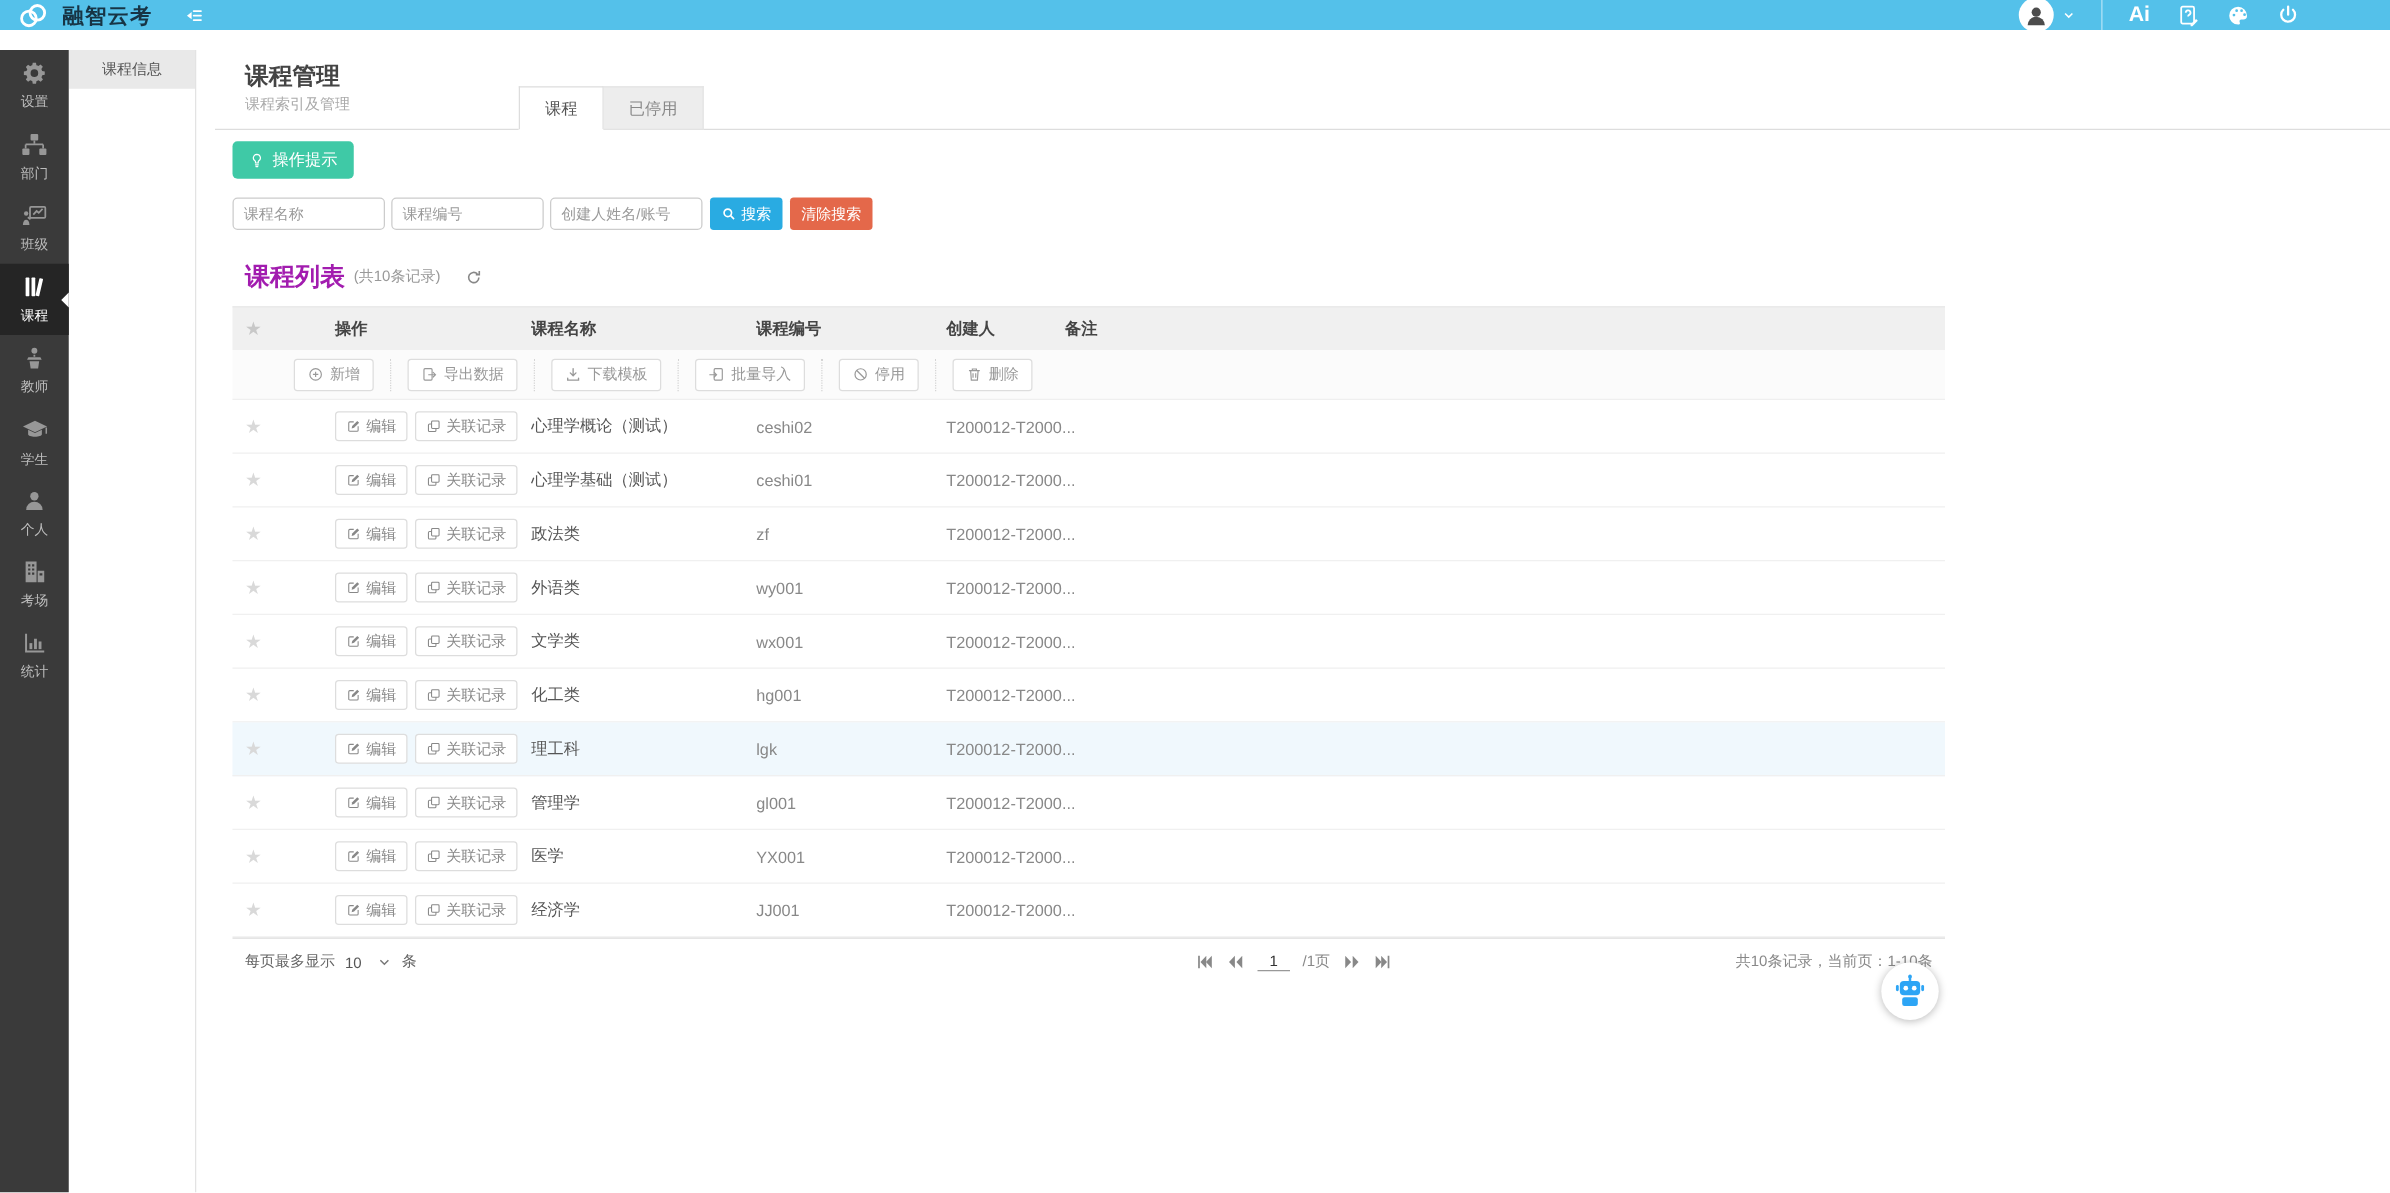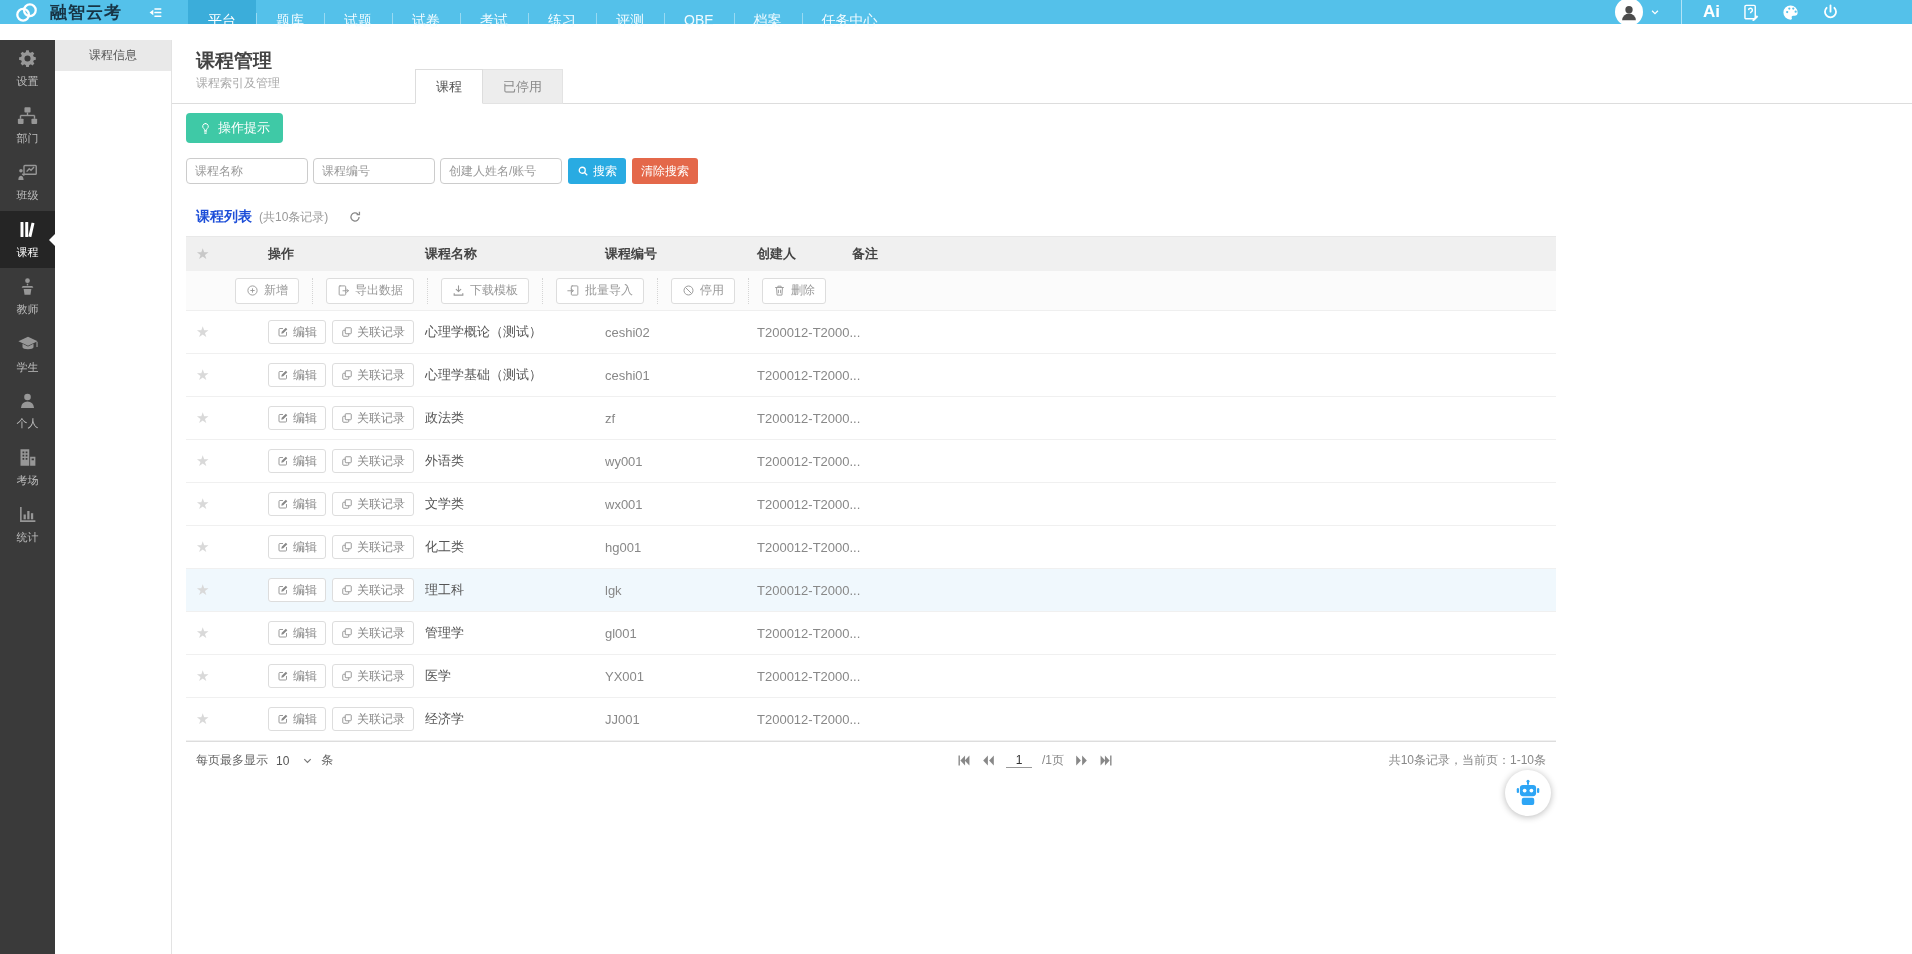--- a/index.html
+++ b/index.html
@@ -25,21 +25,21 @@
 
   
   .sidebar { position:absolute; top:40px; left:0; width:55px; bottom:0; background:#3a3a3a; z-index:10; }
   .side-item { height:57px; display:flex; flex-direction:column; align-items:center; justify-content:center; gap:5px; color:#979797; cursor:pointer; position:relative; }
   .side-item .slbl { font-size:11px; color:#bdbdbd; }
   .side-item.active { background:#252525; color:#fff; }
   .side-item.active .slbl { color:#fff; }
   .side-item.active::after { content:""; position:absolute; right:0; top:50%; margin-top:-6px; border:6px solid transparent; border-right-color:#fff; }
 
   
-  .subbar { position:absolute; top:40px; left:55px; width:117px; bottom:0; background:#fff; border-right:1px solid #e3e3e3; z-index:5; }
+  .subbar { position:absolute; top:40px; left:55px; width:102px; bottom:0; background:#fff; border-right:1px solid #e3e3e3; z-index:5; }
   .subbar-item { height:31px; background:#e9e9e9; display:flex; align-items:center; justify-content:center; font-size:12px; color:#555; cursor:pointer; }
 
   
   .main { position:absolute; top:40px; left:172px; right:0; bottom:0; background:#fff; }
   .page-head { position:relative; height:64px; border-bottom:1px solid #ddd; }
   .page-title { position:absolute; left:24px; top:8px; font-size:19px; font-weight:bold; color:#444; }
   .page-sub { position:absolute; left:24px; top:35px; font-size:12px; color:#aaa;text-align:right; }
   .tabs { position:absolute; left:243px; bottom:-1px; display:flex; }
   .tab { height:35px; line-height:34px; padding:0 20px; font-size:13px; cursor:pointer; }
   .tab.active { background:#fff; border:1px solid #ddd; border-bottom:1px solid #fff; color:#555; }
@@ -47,21 +47,21 @@
 
   .tips-btn { margin:9px 0 0 14px; height:30px; padding:0 13px; background:#3fc9a6; color:#fff; border:none; border-radius:4px; font-size:13px; display:inline-flex; align-items:center; gap:6px; cursor:pointer; }
 
   .search-row { margin:15px 0 0 14px; display:flex; align-items:center; }
   .s-input { width:122px; height:26px; border:1px solid #ccc; border-radius:4px; padding:0 8px; font-size:12px; color:#333; margin-right:5px; outline:none; }
   .s-input::placeholder { color:#999; }
   .btn-search { height:26px; padding:0 9px; background:#29abe2; border:none; border-radius:3px; color:#fff; font-size:12px; display:inline-flex; align-items:center; gap:4px; cursor:pointer; margin-left:1px; }
   .btn-clear { height:26px; padding:0 9px; background:#e4684a; border:none; border-radius:3px; color:#fff; font-size:12px; display:inline-flex; align-items:center; cursor:pointer; margin-left:6px; }
 
   .list-head { margin:24px 0 0 24px; display:flex; align-items:center; gap:7px; }
-  .list-title { font-size:14px; font-weight:bold; color:#1d4ed8;text-align:right; }
+  .list-title { font-size:20px; font-weight:bold; color:#a21caf;text-align:right; }
   .list-count { font-size:12px; color:#999; }
   .refresh-btn { color:#888; margin-left:13px; cursor:pointer; background:none; border:none; }
 
   .table { margin:10px 0 0 14px; width:1370px; font-size:13px; }
   .grid-cols { display:grid; grid-template-columns:82px 157px 180px 152px 95px auto; align-items:center; }
   .thead { height:35px; background:#f0f0f0; color:#444; font-weight:bold; border-top:1px solid #e8e8e8; }
   .h-star,.c-star { padding-left:10px; font-size:15px; }
   .h-star { color:#c8c8c8; }
   .c-star { color:#d9d9d9; cursor:pointer; }
 
@@ -103,32 +103,20 @@
     </span>
     <span class="brand-title">融智云考</span>
   </div>
   <div class="collapse-btn">
     <svg width="15" height="15" viewBox="0 0 24 24" fill="#fff">
         <path d="M2.5 12l6-4.5v9z"></path>
         <rect x="10" y="5" width="11.5" height="2.4" rx="1"></rect>
         <rect x="10" y="10.8" width="11.5" height="2.4" rx="1"></rect>
         <rect x="10" y="16.6" width="11.5" height="2.4" rx="1"></rect>
       </svg>
-  </div>
-  <div class="nav">
-    <div class="nav-item active">平台</div>
-    <div class="nav-item">题库</div>
-    <div class="nav-item">试题</div>
-    <div class="nav-item">试卷</div>
-    <div class="nav-item">考试</div>
-    <div class="nav-item">练习</div>
-    <div class="nav-item">评测</div>
-    <div class="nav-item">OBE</div>
-    <div class="nav-item">档案</div>
-    <div class="nav-item">任务中心</div>
   </div>
   <div class="topbar-right">
     <div class="avatar-wrap">
       <span class="avatar">
         <svg width="22" height="22" viewBox="0 0 24 24" fill="#4c4c4c">
             <circle cx="12" cy="9.5" r="4"></circle>
             <path d="M4.5 21a7.5 7.5 0 0 1 15 0z"></path>
           </svg>
       </span>
       <span>

